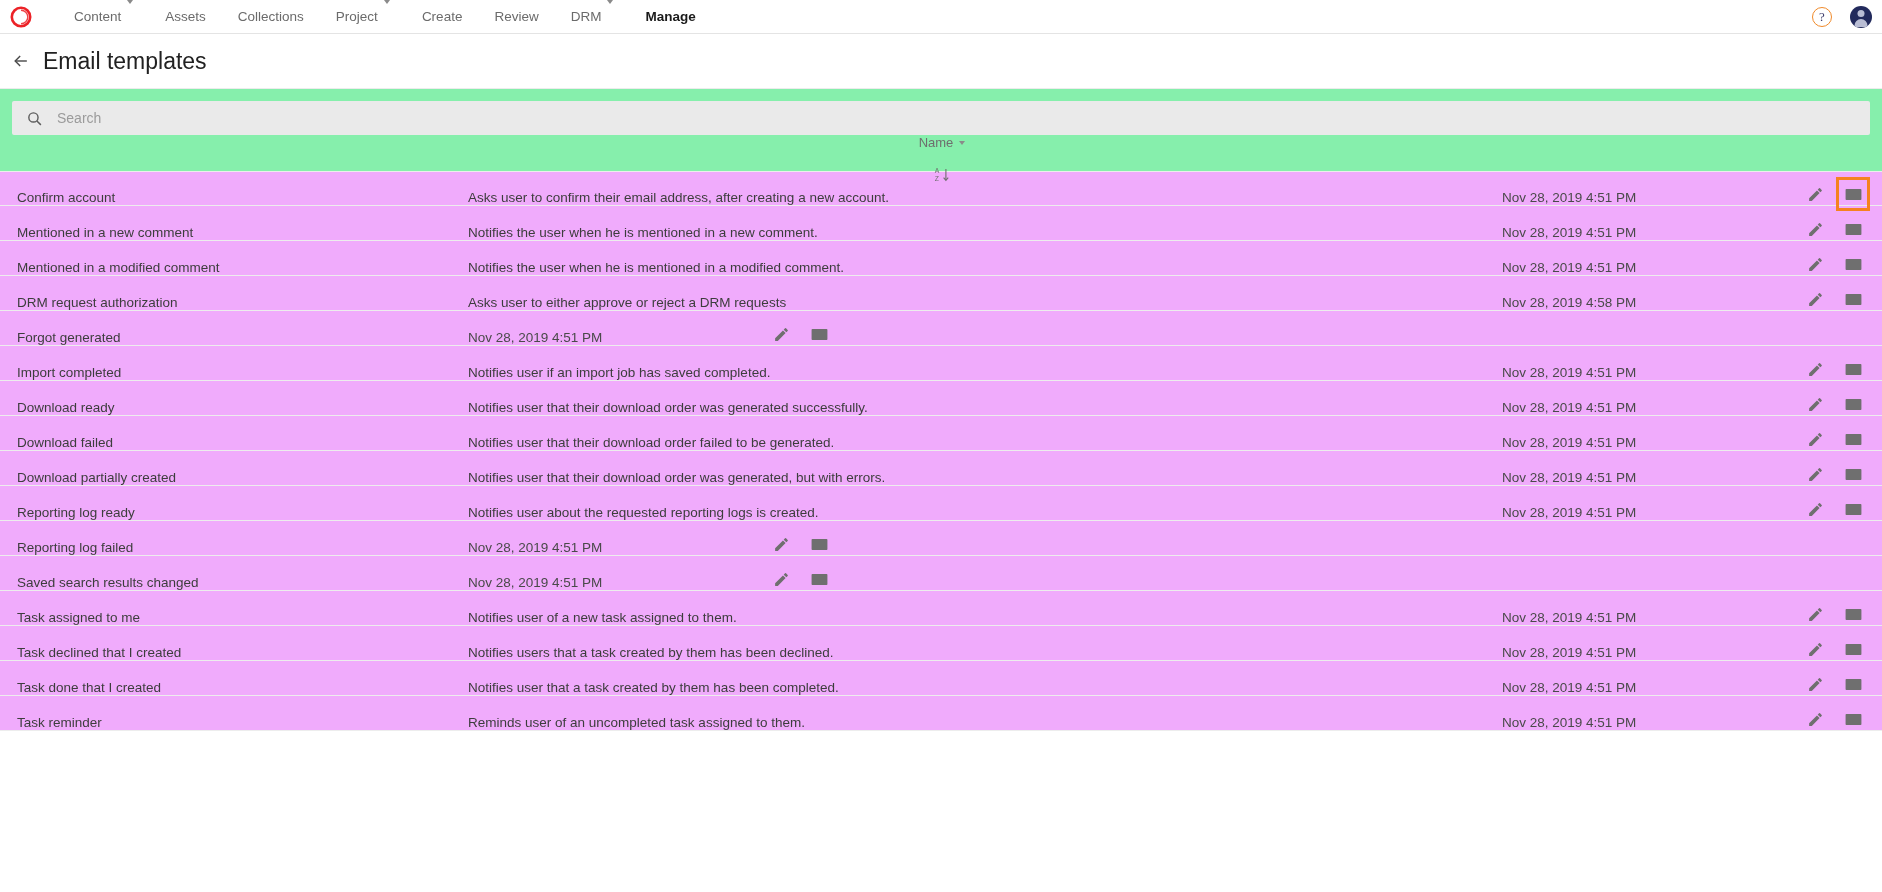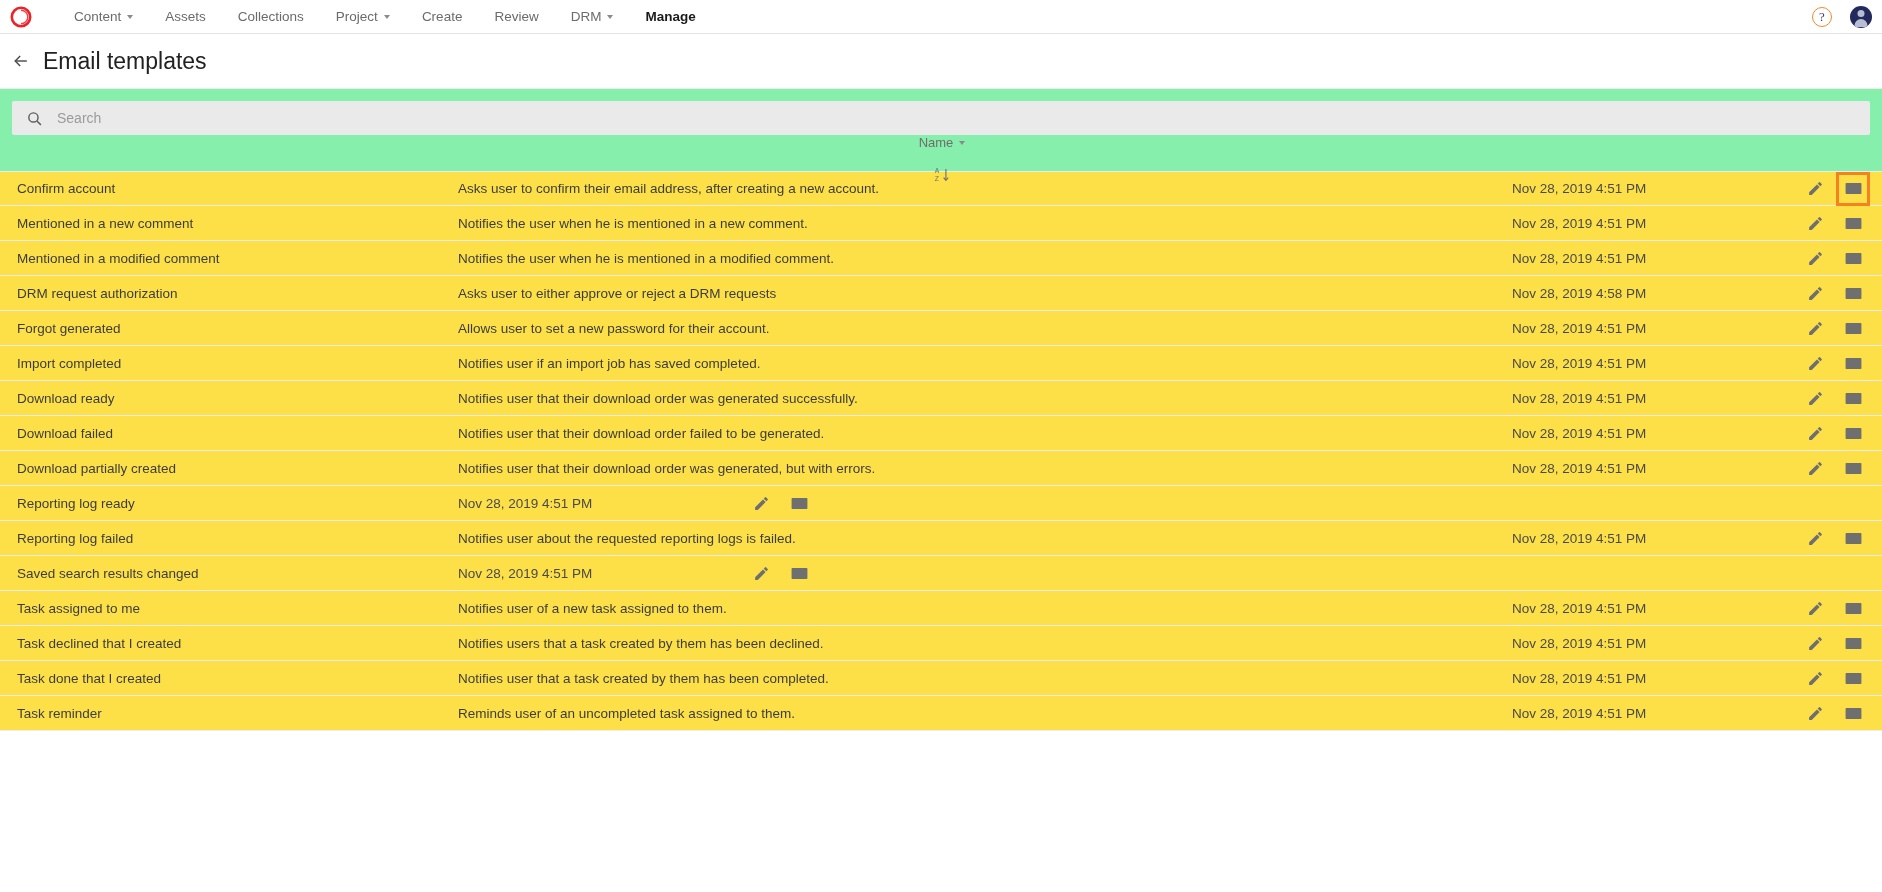--- a/index.html
+++ b/index.html
@@ -27,21 +27,21 @@
     display: flex; align-items: center; justify-content: center;
   }
   .nav-items { display: flex; align-items: center; }
   .nav-item {
     font-size: 13.5px;
     color: #6b6b6b;
     padding: 0 16px;
     line-height: 34px;
     white-space: nowrap;
     cursor: pointer;
-    display: flex; align-items: center;
+    display: flex; 
   }
   .nav-item.active { color: #1a1a1a; font-weight: bold; }
   .caret {
     display: inline-block;
     margin-left: 6px;
     width: 0; height: 0;
     border-left: 3.5px solid transparent;
     border-right: 3.5px solid transparent;
     border-top: 4.5px solid #8a8a8a;
   }
@@ -140,25 +140,26 @@
   }
   .sort-dir {
     display: flex; align-items: center;
     cursor: pointer; color: #6e6e6e;
   }
 
   
   .table { background: #fff; }
   .row {
     height: 35px;
-    display: flex; align-items: center;
+    display: flex; align-items: flex-end;
     border-bottom: 1px solid #ededed;
     font-size: 13.5px;
     color: #3d3d3d;
-    background: #fde047;
+    background: #f0abfc;
+    gap: 10px;
   }
   .row:first-child { border-top: 1px solid #ededed; }
   .c-name  { width: 458px; padding-left: 17px; white-space: nowrap; overflow: hidden; }
   .c-desc  { flex: 1; white-space: nowrap; overflow: hidden; }
   .c-date  { width: 250px; text-align: left; color: #4a4a4a; }
   .c-act   { width: 120px; display: flex; align-items: center; justify-content: flex-end; padding-right: 18px; gap: 16px; }
 
   .icon-btn {
     width: 22px; height: 22px;
     display: flex; align-items: center; justify-content: center;
@@ -317,21 +318,20 @@
         </span>
         <span class="icon-btn">
           <svg width="19" height="19" viewBox="0 0 24 24" fill="currentColor">
             <path d="M3 5h18a1 1 0 011 1v12a1 1 0 01-1 1H3a1 1 0 01-1-1V6a1 1 0 011-1zm9 8.1L3.7 6.8h16.6L12 13.1z"></path>
           </svg>
         </span>
       </div>
     </div>
     <div class="row">
       <div class="c-name">Forgot generated</div>
-      <div class="c-desc">Allows user to set a new password for their account.</div>
       <div class="c-date">Nov 28, 2019 4:51 PM</div>
       <div class="c-act">
         <span class="icon-btn">
           <svg width="17" height="17" viewBox="0 0 24 24" fill="currentColor">
             <path d="M3 17.25V21h3.75L17.8 9.94l-3.75-3.75L3 17.25zM20.7 7.04a1 1 0 000-1.41l-2.34-2.34a1 1 0 00-1.41 0l-1.83 1.83 3.75 3.75 1.83-1.83z"></path>
           </svg>
         </span>
         <span class="icon-btn">
           <svg width="19" height="19" viewBox="0 0 24 24" fill="currentColor">
             <path d="M3 5h18a1 1 0 011 1v12a1 1 0 01-1 1H3a1 1 0 01-1-1V6a1 1 0 011-1zm9 8.1L3.7 6.8h16.6L12 13.1z"></path>
@@ -402,37 +402,37 @@
         </span>
         <span class="icon-btn">
           <svg width="19" height="19" viewBox="0 0 24 24" fill="currentColor">
             <path d="M3 5h18a1 1 0 011 1v12a1 1 0 01-1 1H3a1 1 0 01-1-1V6a1 1 0 011-1zm9 8.1L3.7 6.8h16.6L12 13.1z"></path>
           </svg>
         </span>
       </div>
     </div>
     <div class="row">
       <div class="c-name">Reporting log ready</div>
+      <div class="c-desc">Notifies user about the requested reporting logs is created.</div>
       <div class="c-date">Nov 28, 2019 4:51 PM</div>
       <div class="c-act">
         <span class="icon-btn">
           <svg width="17" height="17" viewBox="0 0 24 24" fill="currentColor">
             <path d="M3 17.25V21h3.75L17.8 9.94l-3.75-3.75L3 17.25zM20.7 7.04a1 1 0 000-1.41l-2.34-2.34a1 1 0 00-1.41 0l-1.83 1.83 3.75 3.75 1.83-1.83z"></path>
           </svg>
         </span>
         <span class="icon-btn">
           <svg width="19" height="19" viewBox="0 0 24 24" fill="currentColor">
             <path d="M3 5h18a1 1 0 011 1v12a1 1 0 01-1 1H3a1 1 0 01-1-1V6a1 1 0 011-1zm9 8.1L3.7 6.8h16.6L12 13.1z"></path>
           </svg>
         </span>
       </div>
     </div>
     <div class="row">
       <div class="c-name">Reporting log failed</div>
-      <div class="c-desc">Notifies user about the requested reporting logs is failed.</div>
       <div class="c-date">Nov 28, 2019 4:51 PM</div>
       <div class="c-act">
         <span class="icon-btn">
           <svg width="17" height="17" viewBox="0 0 24 24" fill="currentColor">
             <path d="M3 17.25V21h3.75L17.8 9.94l-3.75-3.75L3 17.25zM20.7 7.04a1 1 0 000-1.41l-2.34-2.34a1 1 0 00-1.41 0l-1.83 1.83 3.75 3.75 1.83-1.83z"></path>
           </svg>
         </span>
         <span class="icon-btn">
           <svg width="19" height="19" viewBox="0 0 24 24" fill="currentColor">
             <path d="M3 5h18a1 1 0 011 1v12a1 1 0 01-1 1H3a1 1 0 01-1-1V6a1 1 0 011-1zm9 8.1L3.7 6.8h16.6L12 13.1z"></path>

